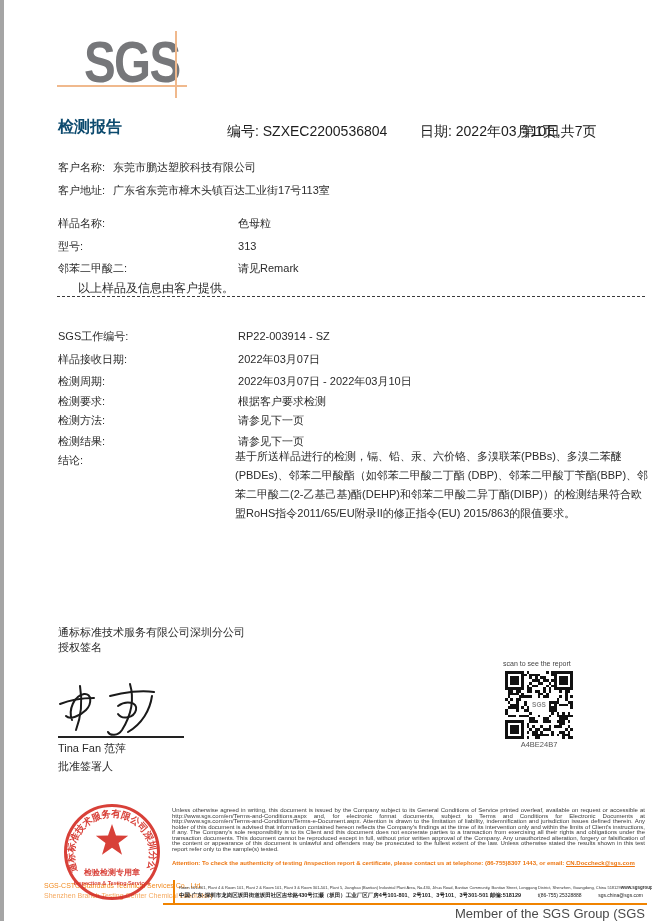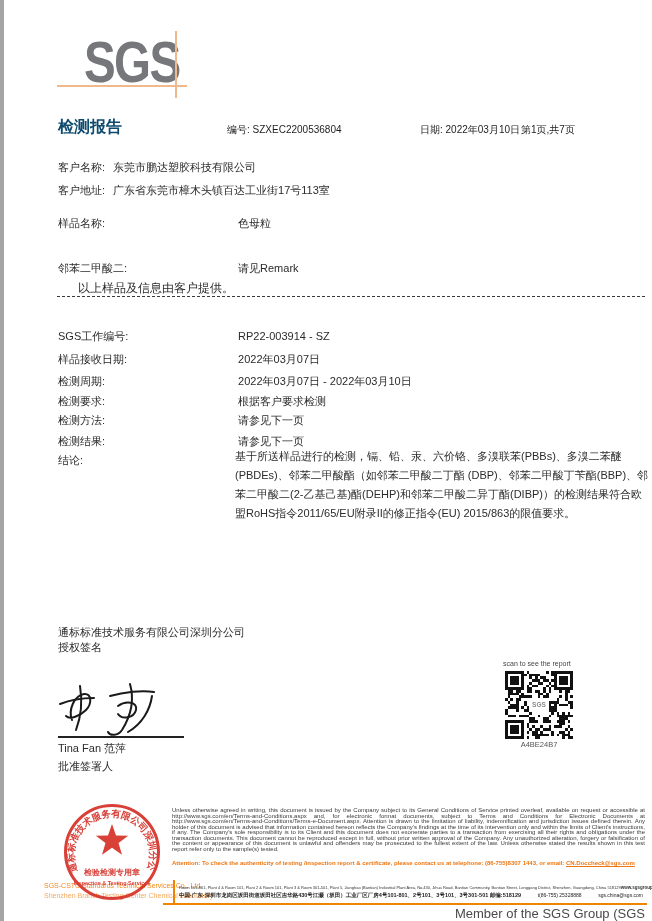--- a/index.html
+++ b/index.html
@@ -6,21 +6,21 @@
   body{background:#ffffff;font-family:"Liberation Sans","DejaVu Sans",sans-serif;color:#2b2b2b;}
   .page{position:relative;width:652px;height:921px;background:#fff;overflow:hidden;}
   .edge{position:absolute;left:0;top:0;width:4px;height:921px;background:#a5a5a5;}
   
   .logo{position:absolute;left:84px;top:33px;font-size:58px;font-weight:700;color:#76777a;
         letter-spacing:-2px;line-height:1;transform:scaleX(.82);transform-origin:left top;}
   .logo-h{position:absolute;left:57px;top:85px;width:130px;height:2px;background:#f0b98d;}
   .logo-v{position:absolute;left:175px;top:31px;width:2px;height:67px;background:#f0b98d;}
   
   .title{position:absolute;left:58px;top:117px;font-size:16px;font-weight:700;color:#0c4a6e;}
-  .meta{position:absolute;top:123px;font-size:10px;color:#1d1d1d;white-space:nowrap;}
+  .meta{position:absolute;top:123px;font-size:14px;color:#1d1d1d;white-space:nowrap;}
   
   .row{position:absolute;left:58px;font-size:11px;white-space:nowrap;}
   .row .lbl{display:inline-block;width:177px;}
   .row.client .lbl{display:inline-block;width:52px;}
   .note{position:absolute;left:50px;font-size:12px;margin-left:28px;}
   .dashsep{position:absolute;left:57px;top:296px;width:588px;border-top:1.5px dashed #3a3a3a;}
   
   .conc-lbl{position:absolute;left:58px;top:453px;font-size:11px;}
   .conc-txt{position:absolute;left:235px;top:447px;width:414px;font-size:11px;line-height:19px;}
   
@@ -80,20 +80,24 @@
     <span>东莞市鹏达塑胶科技有限公司</span>
   </div>
   <div class="row client" style="top:183px;">
     <span class="lbl">客户地址:</span>
     <span>广东省东莞市樟木头镇百达工业街17号113室</span>
   </div>
 
   <div class="row" style="top:216px;">
     <span class="lbl">样品名称:</span>
     <span>色母粒</span>
+  </div>
+  <div class="row" style="top:239px;">
+    <span class="lbl">型号:</span>
+    <span>313</span>
   </div>
   <div class="row" style="top:261px;">
     <span class="lbl">邻苯二甲酸二:</span>
     <span>请见Remark</span>
   </div>
   <div class="note" style="top:280px;">以上样品及信息由客户提供。</div>
   <div class="dashsep"></div>
 
   <div class="row" style="top:329px;">
     <span class="lbl">SGS工作编号:</span>

